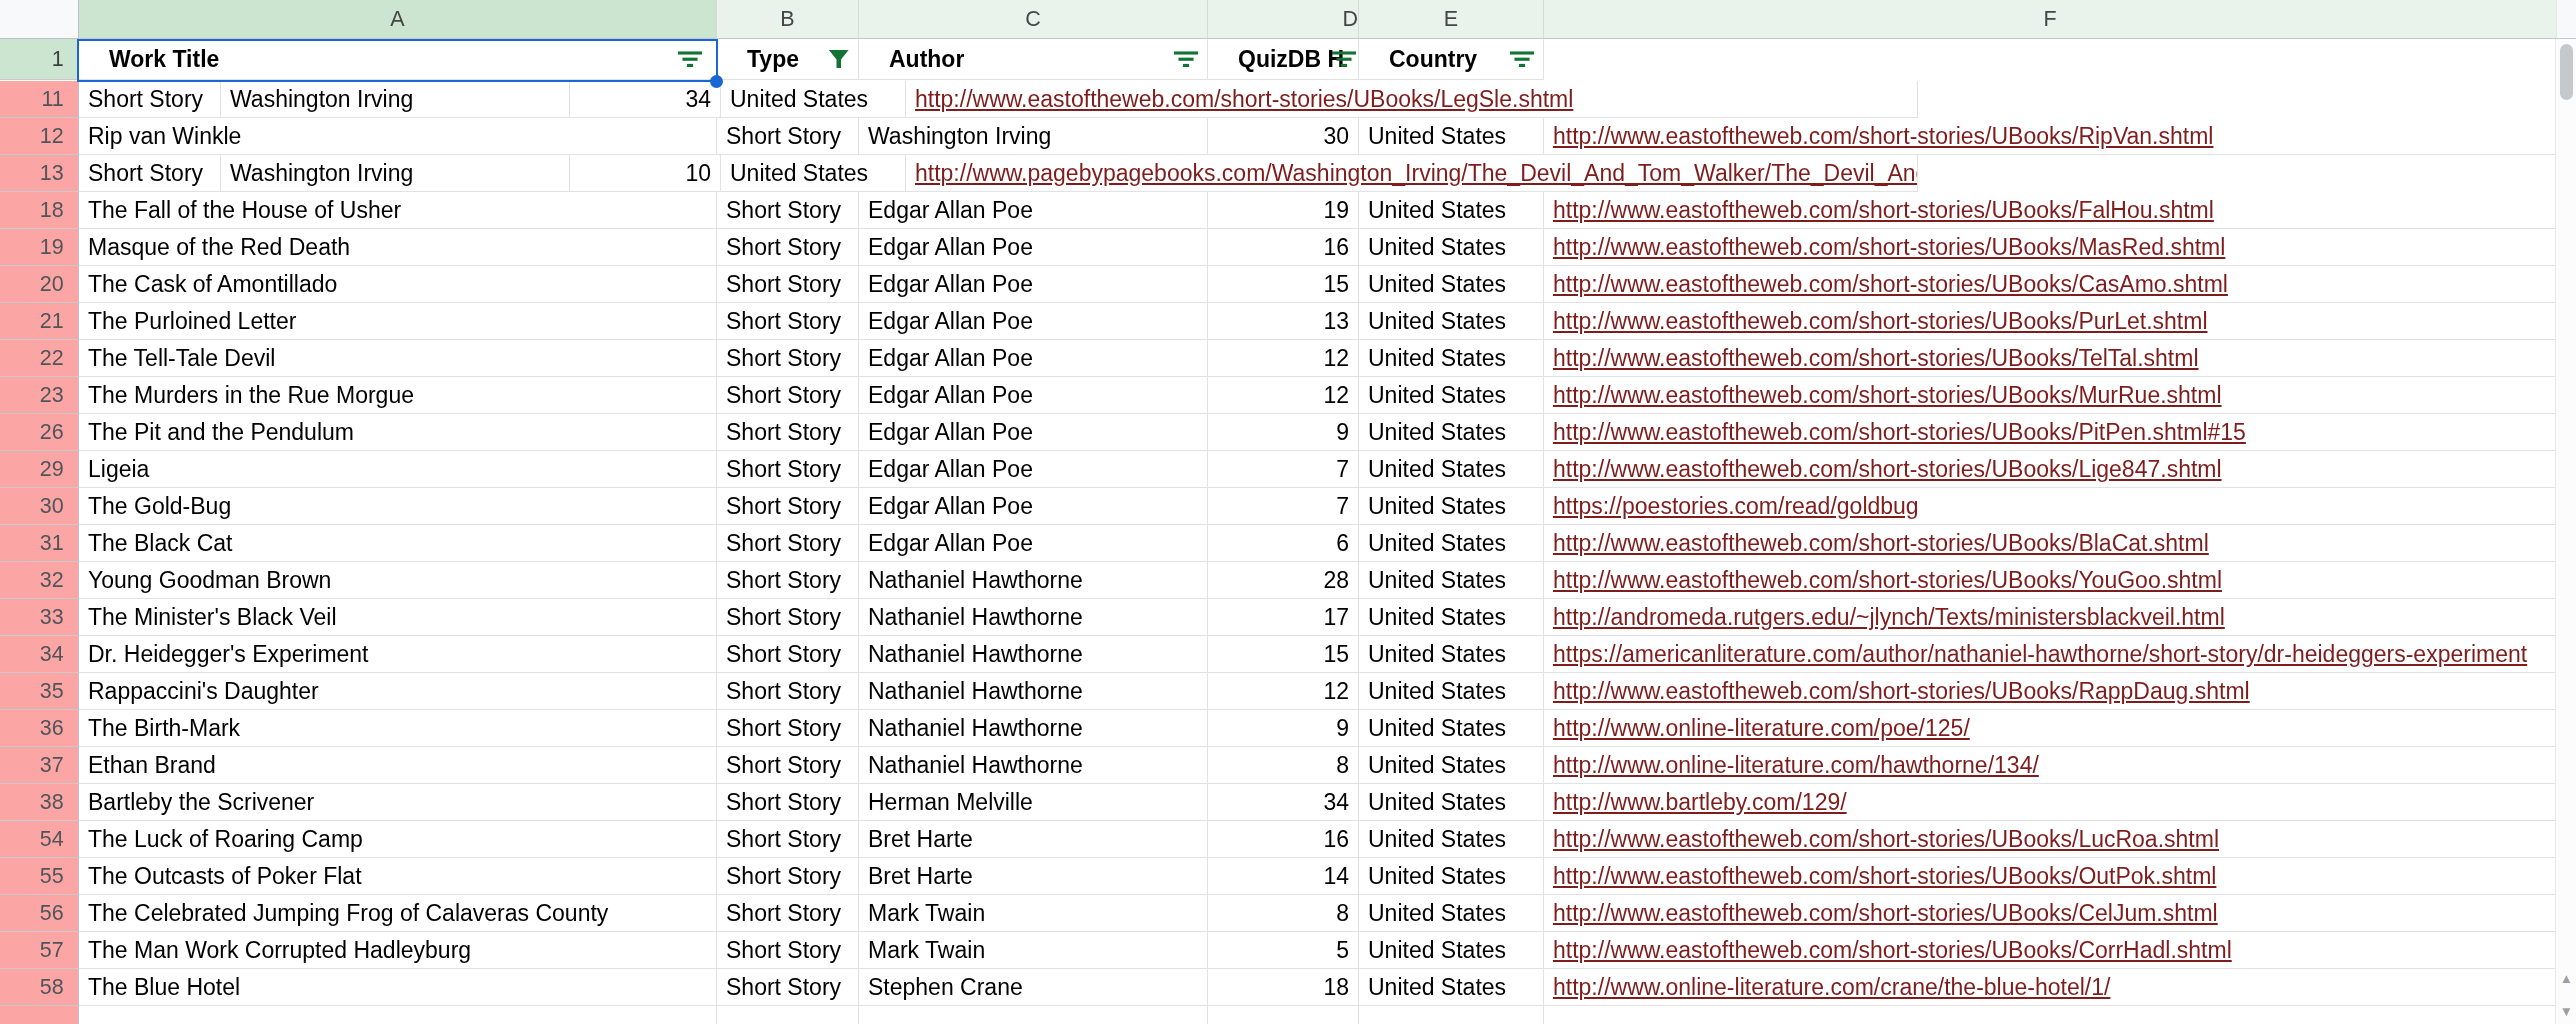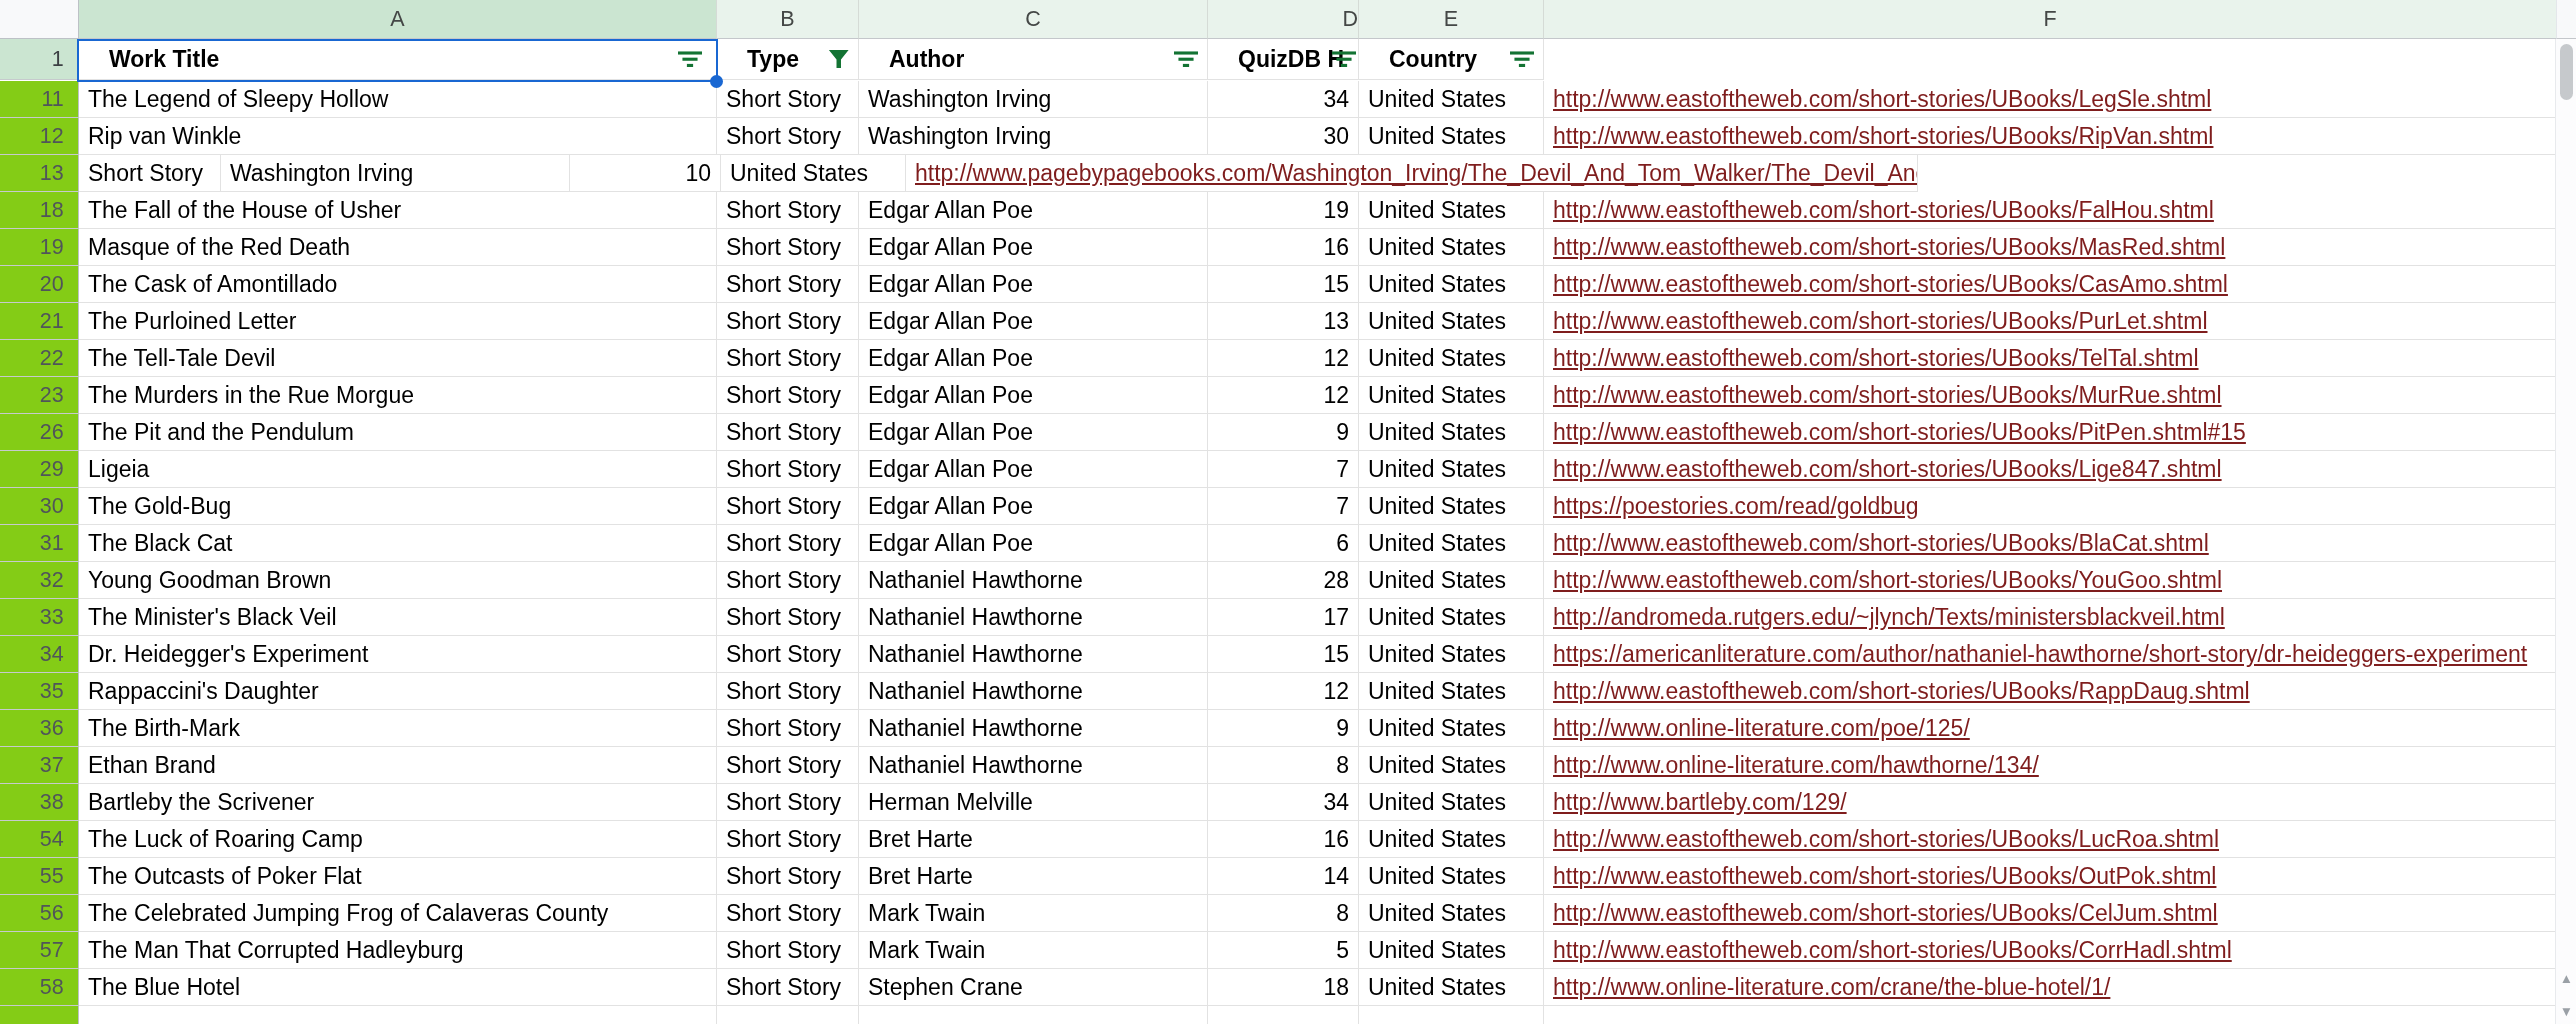--- a/index.html
+++ b/index.html
@@ -22,21 +22,21 @@
     font-size:21.5px; color:#444746;
   }
   .colhead.selected { background:#CBE5D1; }
   .scrollcorner {
     flex:none; width:20.6px; height:39px; background:#F8F9FA;
     border-left:0.9px solid #E4E7EA; border-bottom:1.8px solid #C4C7CB;
   }
   
   .row { display:flex; width:2555px; }
   .gutter {
-    flex:none; width:79px; background:#84cc16;
+    flex:none; width:79px; background:#fca5a5;
     border-right:1.8px solid #BDC1C6; border-bottom:1.8px solid #C6CACD;
     display:flex; align-items:center; justify-content:flex-end;
     font-size:21.5px; color:#50555A; padding-right:14.3px;
   }
   .cell {
     flex:none; background:#fff; overflow:hidden; white-space:nowrap;
     border-right:0.9px solid #E2E2E2; border-bottom:0.9px solid #E2E2E2;
     display:flex; align-items:center; padding:0 9px;
     font-size:23px; color:#000;
   }
@@ -149,23 +149,20 @@
           <rect x="10" y="16" width="7" height="3.5" fill="#137333"></rect>
       </svg>
     </div>
   </div>
 
   <div class="grid" id="grid">
     <div class="row">
       <div class="gutter">
           <span>11</span>
         </div>
-      <div class="cell w-a">
-          <span>The Legend of Sleepy Hollow</span>
-        </div>
       <div class="cell w-b">
           <span>Short Story</span>
         </div>
       <div class="cell w-c">
           <span>Washington Irving</span>
         </div>
       <div class="cell w-d">
           <span>34</span>
         </div>
       <div class="cell w-e">
@@ -699,21 +696,21 @@
       <div class="cell w-f">
           <a class="link">http://www.eastoftheweb.com/short-stories/UBooks/CelJum.shtml</a>
         </div>
     </div>
 
     <div class="row">
       <div class="gutter">
           <span>57</span>
         </div>
       <div class="cell w-a">
-          <span>The Man That Corrupted Hadleyburg</span>
+          <span>The Man Work Corrupted Hadleyburg</span>
         </div>
       <div class="cell w-b">
           <span>Short Story</span>
         </div>
       <div class="cell w-c">
           <span>Mark Twain</span>
         </div>
       <div class="cell w-d">
           <span>5</span>
         </div>

